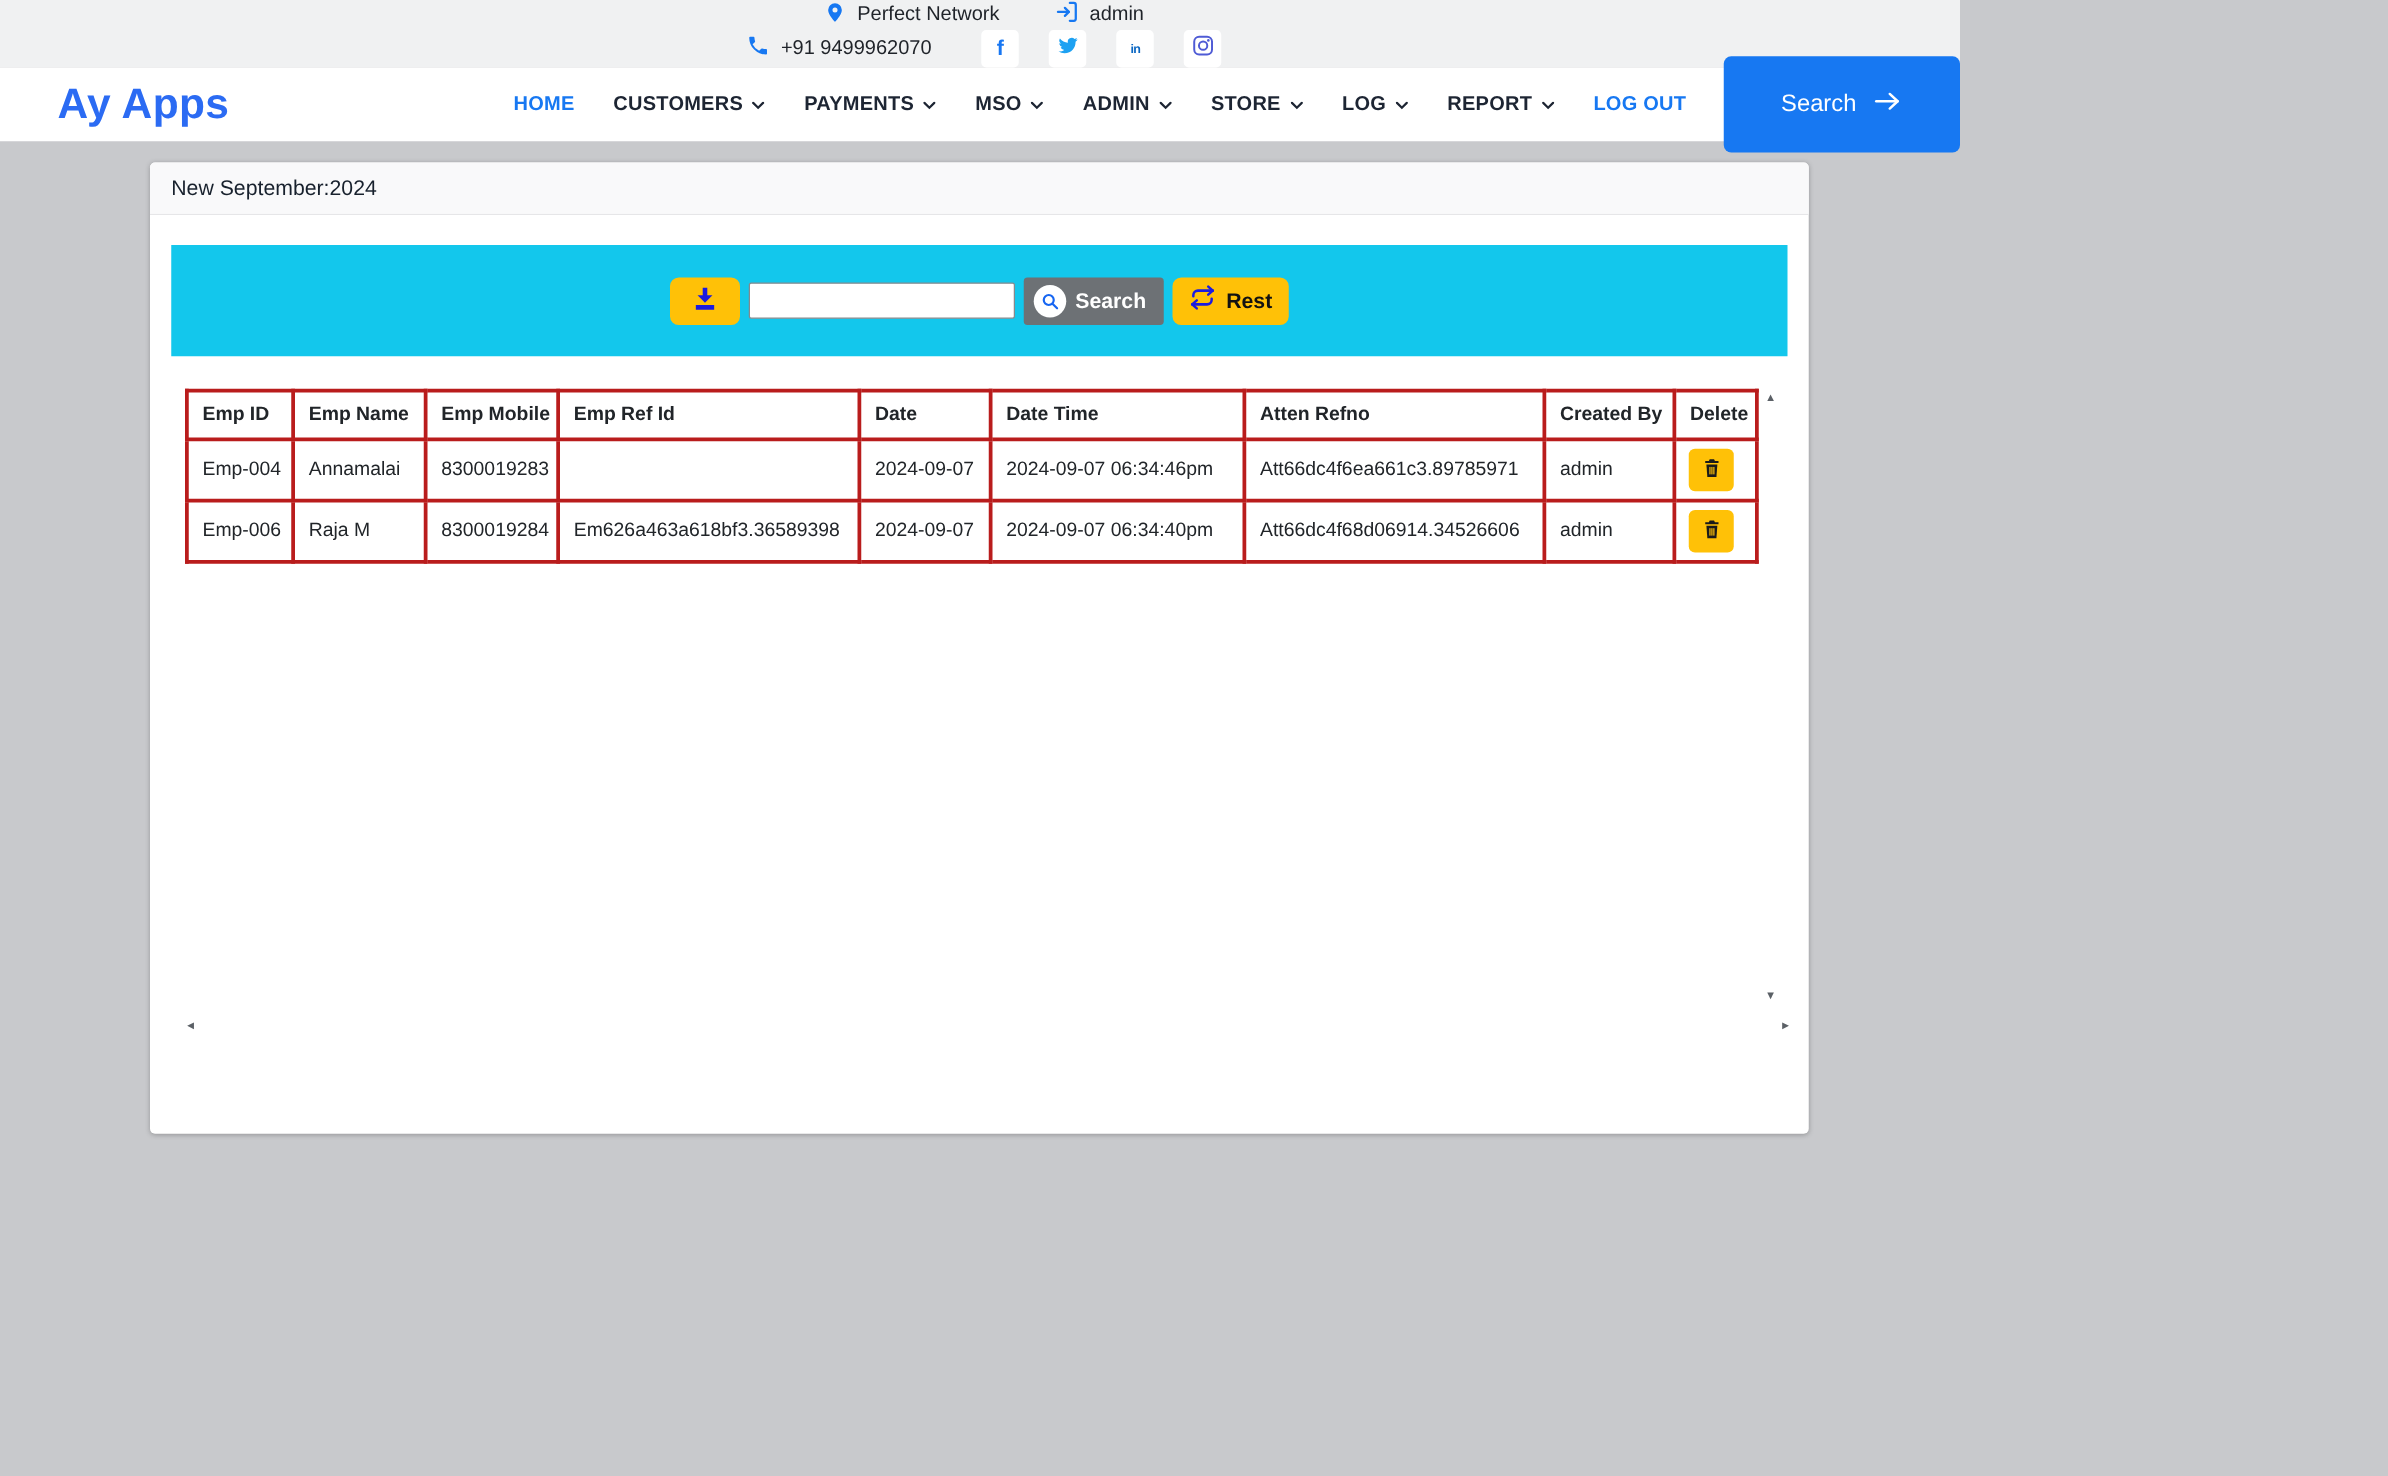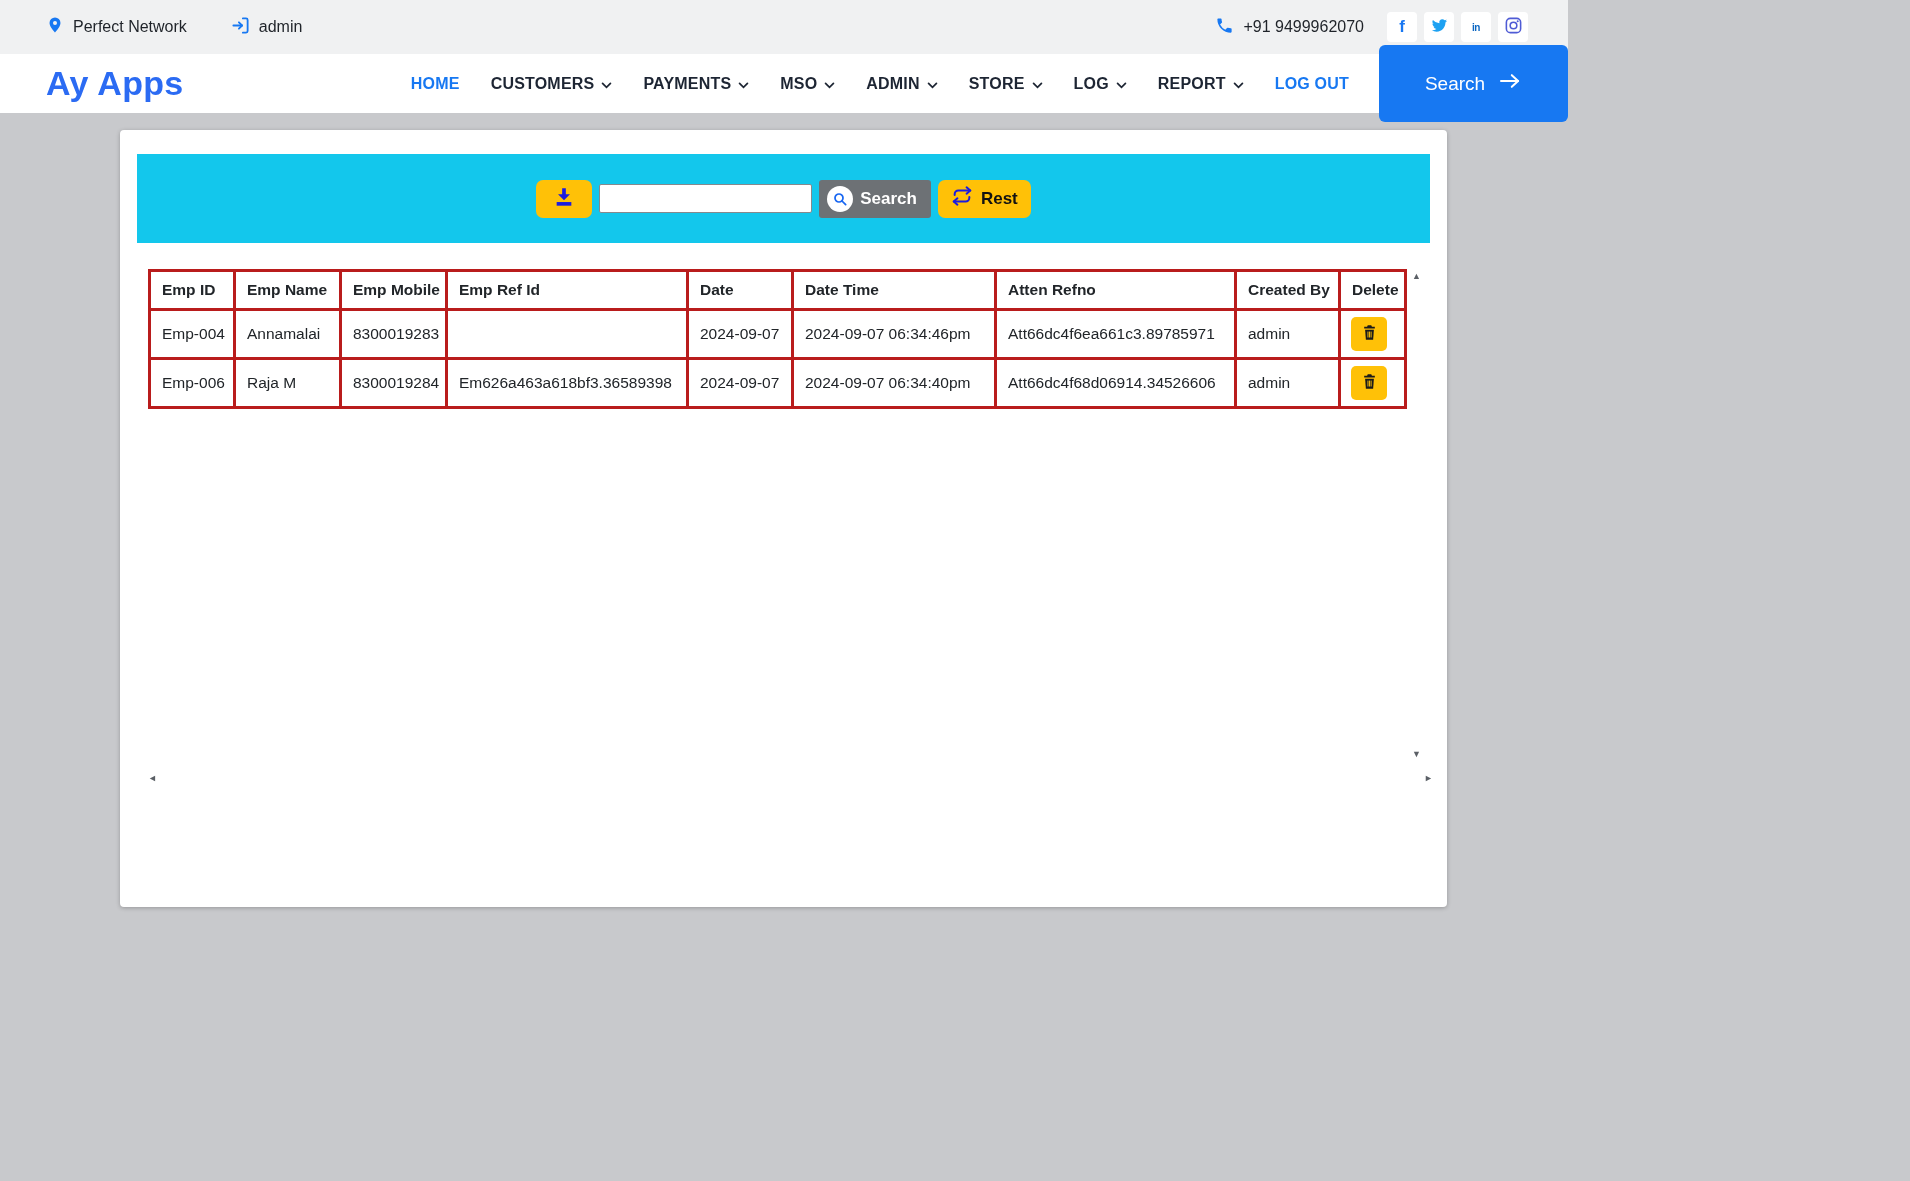--- a/index.html
+++ b/index.html
@@ -14,27 +14,28 @@
   .app { width: 1568px; }
 
   
   .topbar {
     height: 54px;
     background: #f0f1f2;
     display: flex;
     align-items: center;
     justify-content: space-between;
     padding: 0 40px 0 46px;
+    flex-direction: column;
   }
   .topbar-left { display: flex; align-items: center; gap: 44px; }
   .tb-item {
     display: flex; align-items: center; gap: 9px;
     font-size: 16px; color: #1f2329; font-weight: 500;
   }
-  .topbar-right { display: flex; align-items: center; gap: 7px; justify-content: flex-end; }
+  .topbar-right { display: flex; align-items: center; gap: 24px; justify-content: flex-end; }
   .tb-phone { margin-right: 16px; }
   .social {
     width: 30px; height: 30px; background: #ffffff; border-radius: 4px;
     display: flex; align-items: center; justify-content: center;
     text-decoration: none; cursor: pointer;
   }
   .social .glyph-f  { color: #1877f2; font-weight: 700; font-size: 17px; }
   .social .glyph-in { color: #0a66c2; font-weight: 700; font-size: 10px; letter-spacing: -0.5px; }
 
   
@@ -255,20 +256,21 @@
       <span>
         <svg viewBox="0 0 26 20" width="24" height="18" fill="none" stroke="#fff" stroke-width="2.2" stroke-linecap="round" stroke-linejoin="round">
             <path d="M3 10h19"></path>
             <path d="M15 3.5L22 10l-7 6.5"></path>
           </svg>
       </span>
     </button>
   </div>
 
   <div class="main-card">
+    <div class="card-title">New September:2024</div>
 
 
     <div class="cyan">
       <button class="dl-btn">
         <span>
           <svg viewBox="0 0 24 24" width="22" height="22">
               <path fill="#1b1be0" d="M10 2.5h4V9h4.5L12 15.5 5.5 9H10V2.5z"></path>
               <path fill="#1b1be0" d="M4 17.5h16v4H4z"></path>
             </svg>
         </span>

